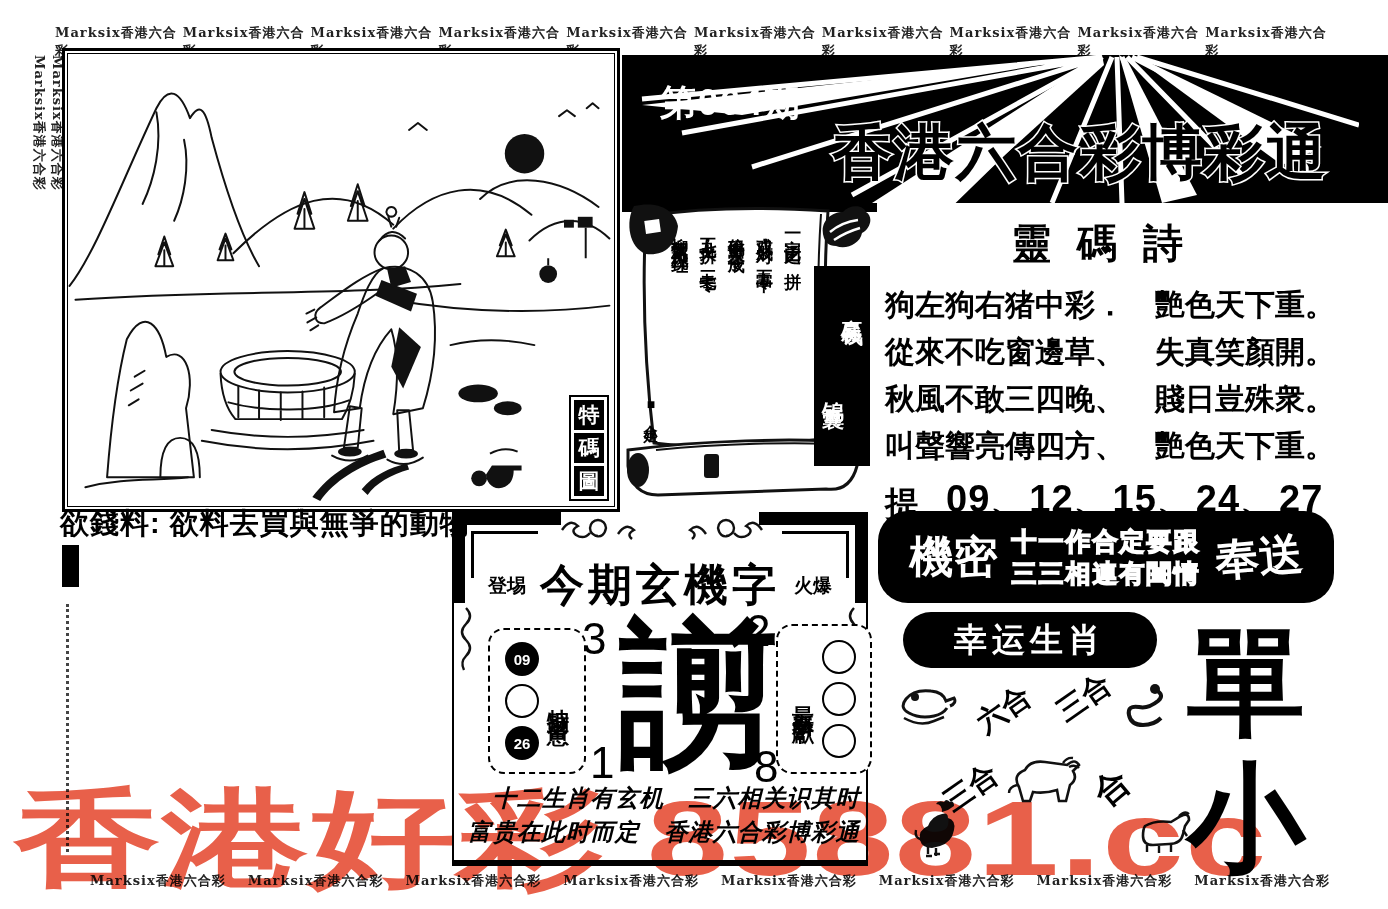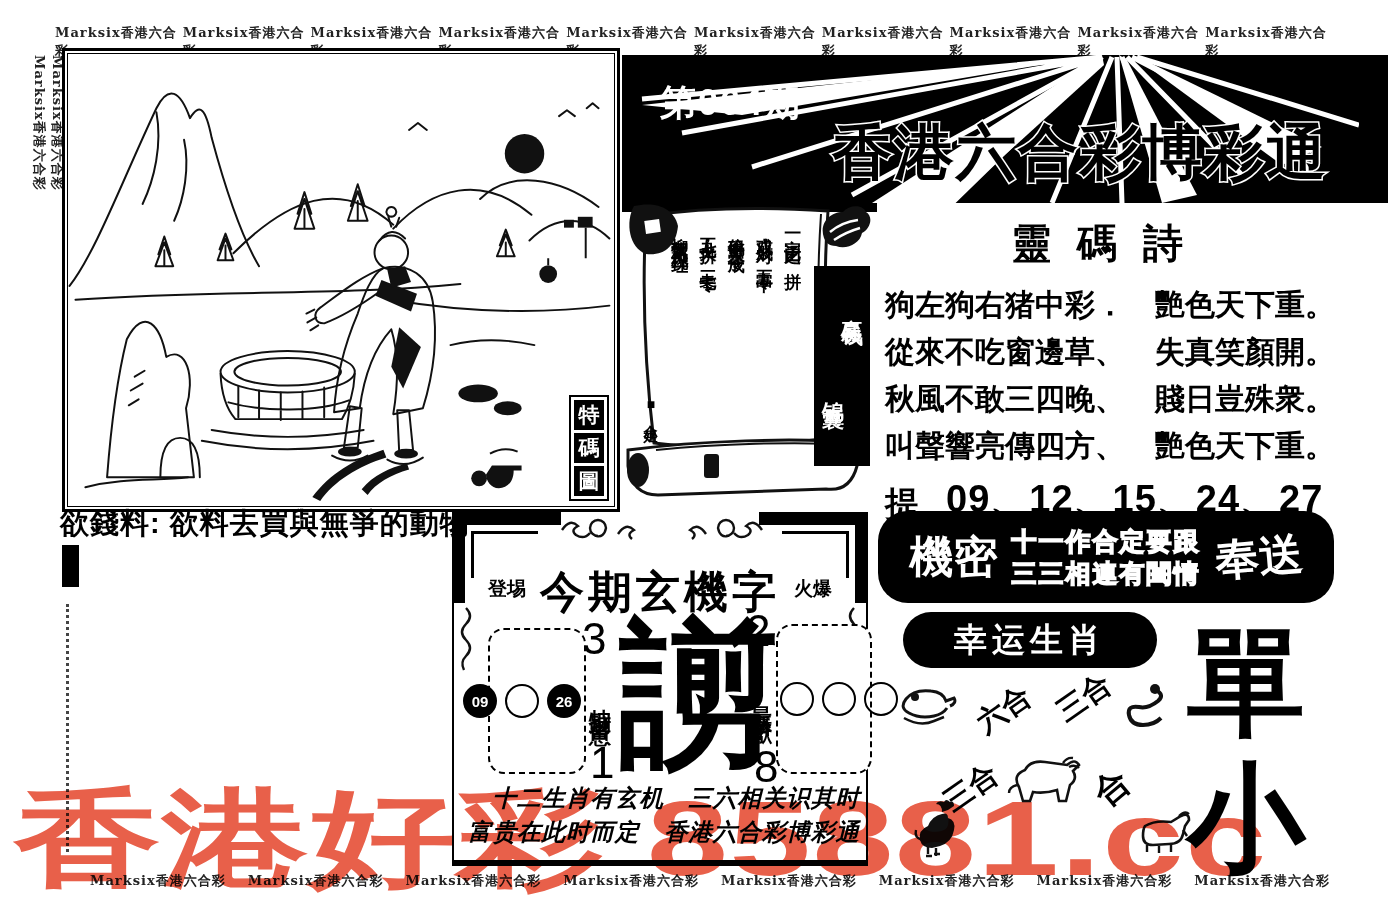--- a/index.html
+++ b/index.html
@@ -53,28 +53,28 @@
   .bigchar{left:1186px;top:616px;font-size:118px;font-weight:900;line-height:1.12;width:120px;text-align:center;}
   
   .mystery{left:452px;top:514px;width:412px;height:346px;border-left:2px solid #000;border-right:2px solid #000;border-bottom:6px solid #000;background:#fff;}
   .mc{position:absolute;width:96px;height:78px;}
   .mc.tl{left:-2px;top:-2px;border-top:13px solid #000;border-left:13px solid #000;}
   .mc.tl:after{content:"";position:absolute;left:6px;top:6px;width:64px;height:44px;border-top:3px solid #000;border-left:3px solid #000;}
   .mc.tr{right:-2px;top:-2px;border-top:13px solid #000;border-right:13px solid #000;}
   .mc.tr:after{content:"";position:absolute;right:6px;top:6px;width:64px;height:44px;border-top:3px solid #000;border-right:3px solid #000;}
   .m-title{left:0;right:0;top:42px;display:flex;align-items:center;justify-content:center;gap:14px;}
   .m-small{font-size:19px;font-weight:900;}
-  .m-big{font-size:44px;font-weight:900;font-family:"DejaVu Serif",serif;letter-spacing:4px;white-space:nowrap;margin-top:7px;}
+  .m-big{font-size:44px;font-weight:900;font-family:"DejaVu Serif",serif;letter-spacing:4px;white-space:nowrap;}
   .m-char{left:150px;top:96px;width:190px;text-align:center;font-size:158px;line-height:1.05;
           font-weight:700;font-family:"DejaVu Serif",serif;}
   .m-num{font-size:44px;font-weight:400;}
   .dashbox{border:2.5px dashed #000;border-radius:16px;background:#fff;display:flex;align-items:center;justify-content:center;gap:8px;padding:6px 6px;}
   .lbox{left:34px;top:114px;width:82px;height:130px;}
   .rbox{left:322px;top:110px;width:80px;height:134px;}
-  .circ-col{display:flex;flex-direction:row;gap:8px;align-items:center;}
+  .circ-col{display:flex;flex-direction:column;gap:8px;align-items:center;}
   .circ{width:34px;height:34px;border-radius:50%;border:2.5px solid #000;box-sizing:border-box;}
   .circ.filled{background:#000;color:#fff;font-size:15px;font-weight:800;display:flex;align-items:center;justify-content:center;border:none;}
   .vlabel{writing-mode:vertical-rl;text-orientation:upright;font-size:22px;font-weight:900;letter-spacing:5px;line-height:1;}
   .m-cursive{left:6px;right:6px;text-align:right;font-size:23.5px;font-style:italic;font-weight:700;
              font-family:"DejaVu Serif",serif;white-space:nowrap;letter-spacing:1px;}
   
   .hint{left:60px;top:504px;font-size:29px;font-weight:900;letter-spacing:1px;white-space:nowrap;}
   .hint-sq{left:62px;top:545px;width:17px;height:42px;background:#000;}
   .dotline{left:66px;top:604px;height:248px;border-left:3px dotted #444;width:0;}
   

